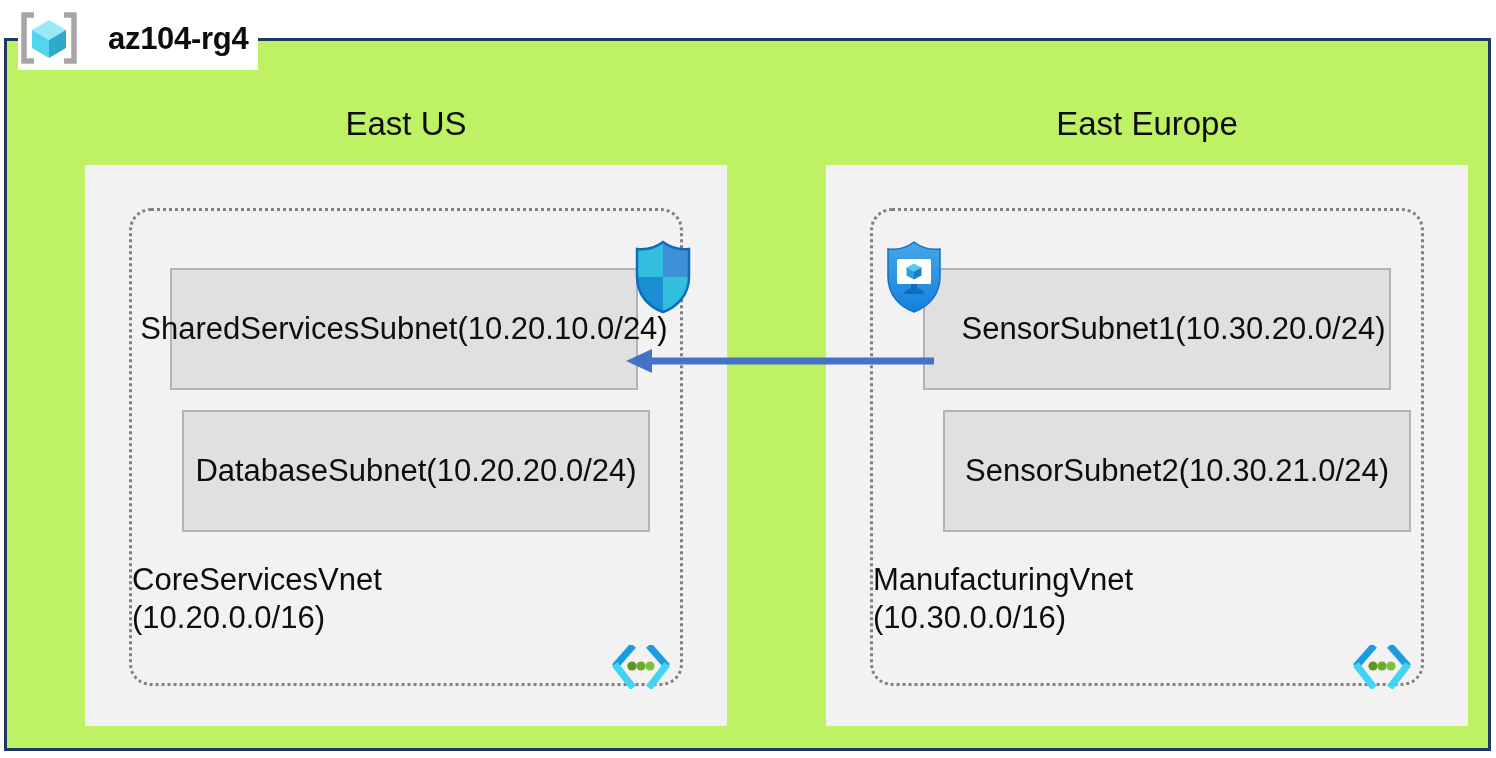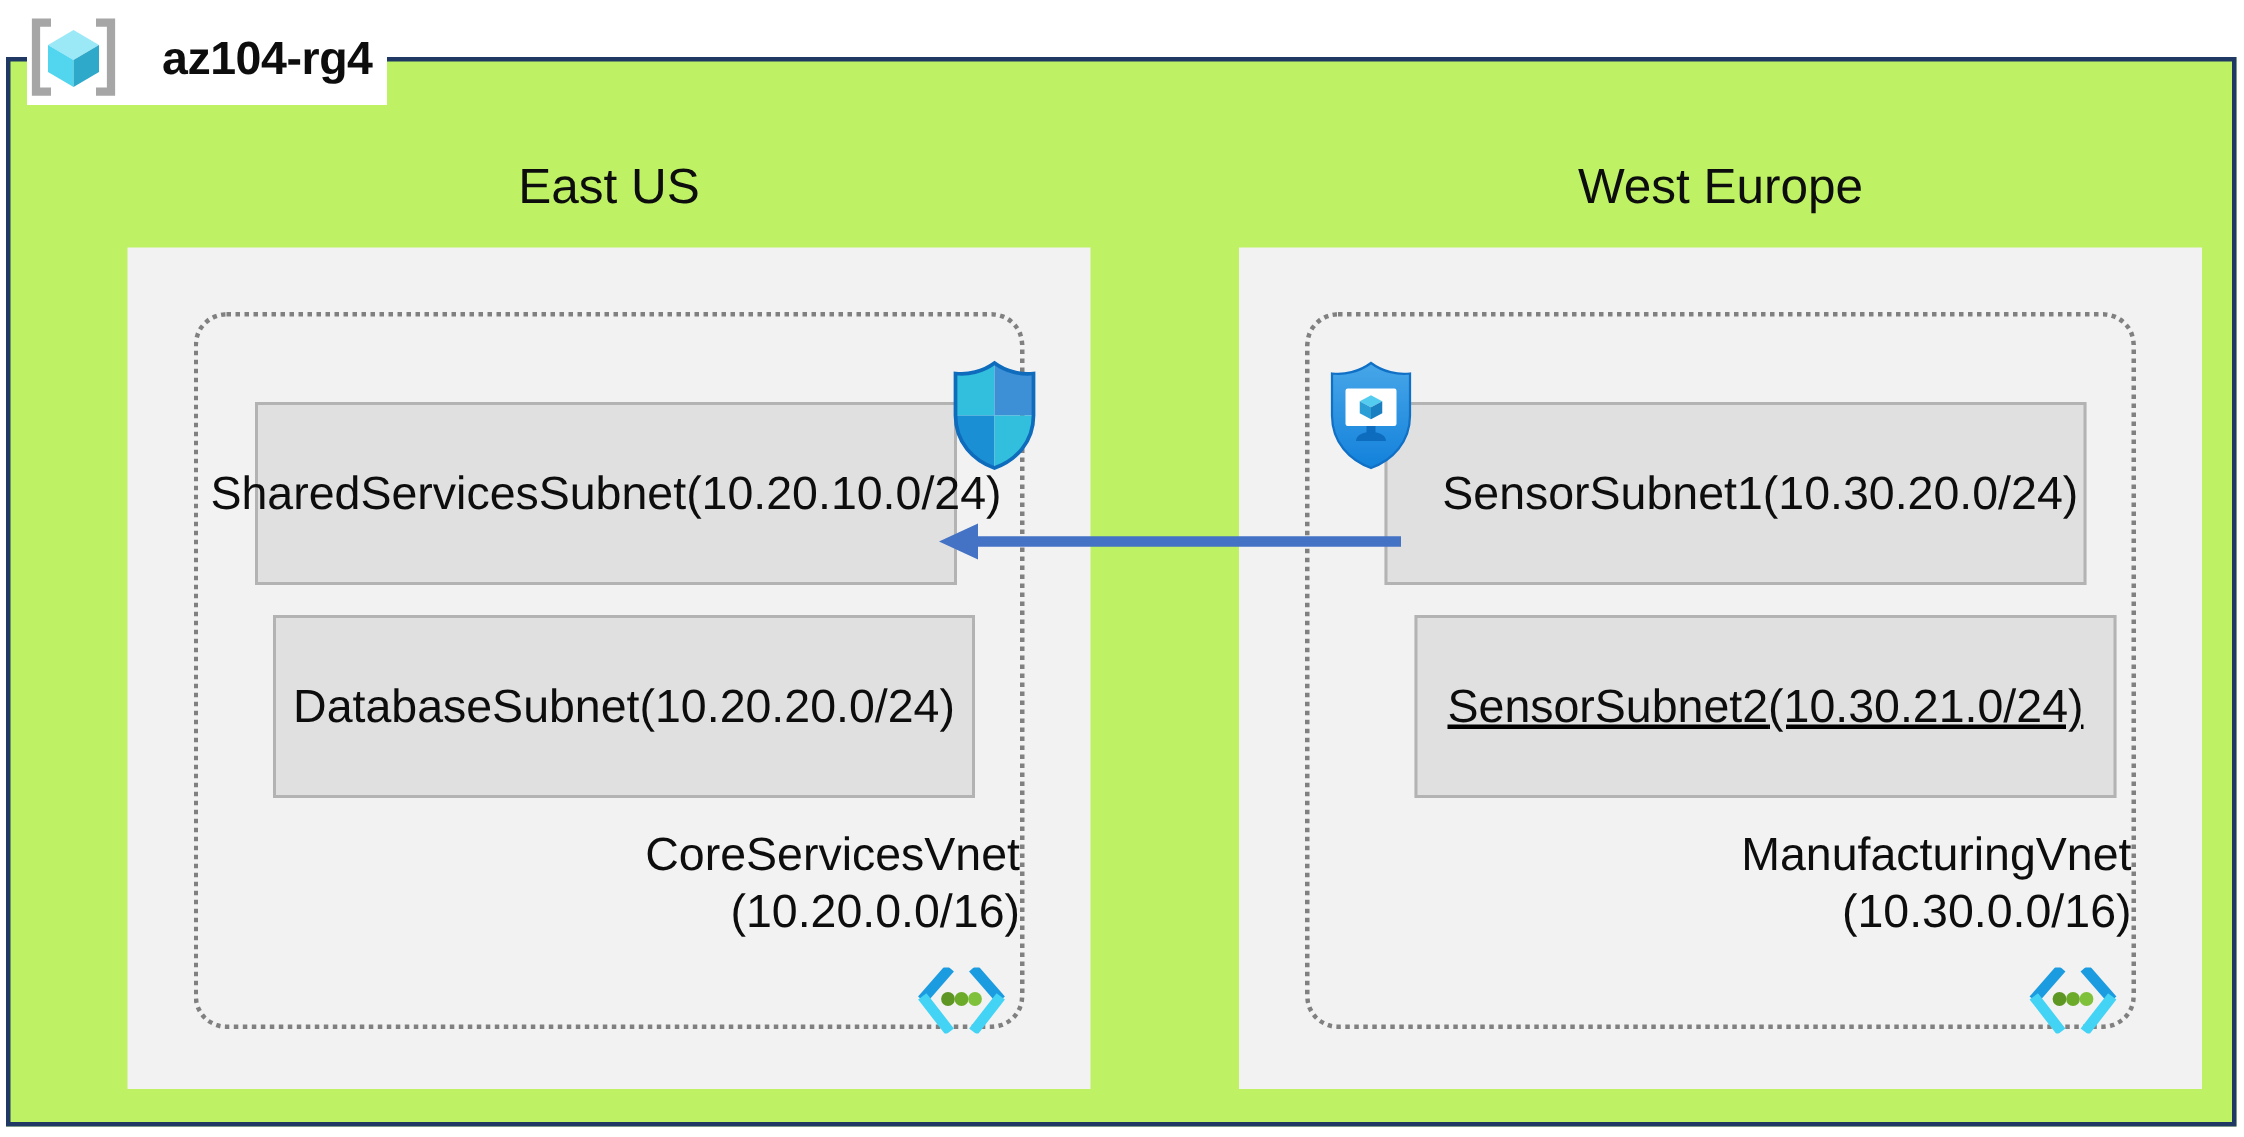--- a/index.html
+++ b/index.html
@@ -95,23 +95,23 @@
     line-height: 1.22;
   }
   .subnet.first  { top: 57px; }
   .subnet.second { top: 199px; margin-left: 12px; }
   .subnet-name, .subnet-cidr { font-size: 31px; color: #0d0d0d; white-space: nowrap; }
 
   
   .vnet-label {
     position: absolute;
     left: 0;
-    top: 340px;
+    top: 350px;
     width: 100%;
-    text-align: right;
+    text-align: left;
     line-height: 1.22;
   }
   .vnet-name, .vnet-cidr { font-size: 31px; color: #0d0d0d; white-space: nowrap; }
 
   
   .vnet-glyph { position: absolute; right: 8px; bottom: -6px; width: 62px; height: 44px; }
 
   
   .badge-icon { position: absolute; z-index: 4; width: 62px; height: 76px; }
   #nsg-shield-eastus  { left: 500px; top: 28px; }
@@ -184,30 +184,30 @@
           <circle cx="31" cy="21" r="4.6" fill="#6CAB2A"></circle>
           <circle cx="40" cy="21" r="4.6" fill="#7FC13A"></circle>
         </svg>
       </div>
 
     </div>
   </div>
 
   <div class="region" id="region-westeu">
 
-    <div class="region-title">West Europe</div>
+    <div class="region-title">East Europe</div>
 
     <div class="vnet">
 
       <div class="subnet first" style="left:50px;padding-left:33px;">
         <div class="subnet-name">SensorSubnet1</div>
         <div class="subnet-cidr">(10.30.20.0/24)</div>
       </div>
 
-      <div class="subnet second" style="left:58px;text-decoration:underline;">
+      <div class="subnet second" style="left:58px;">
         <div class="subnet-name">SensorSubnet2</div>
         <div class="subnet-cidr">(10.30.21.0/24)</div>
       </div>
 
       <div class="vnet-label">
         <div class="vnet-name">ManufacturingVnet</div>
         <div class="vnet-cidr">(10.30.0.0/16)</div>
       </div>
 
       <div class="badge-icon" id="sec-shield-westeu">

